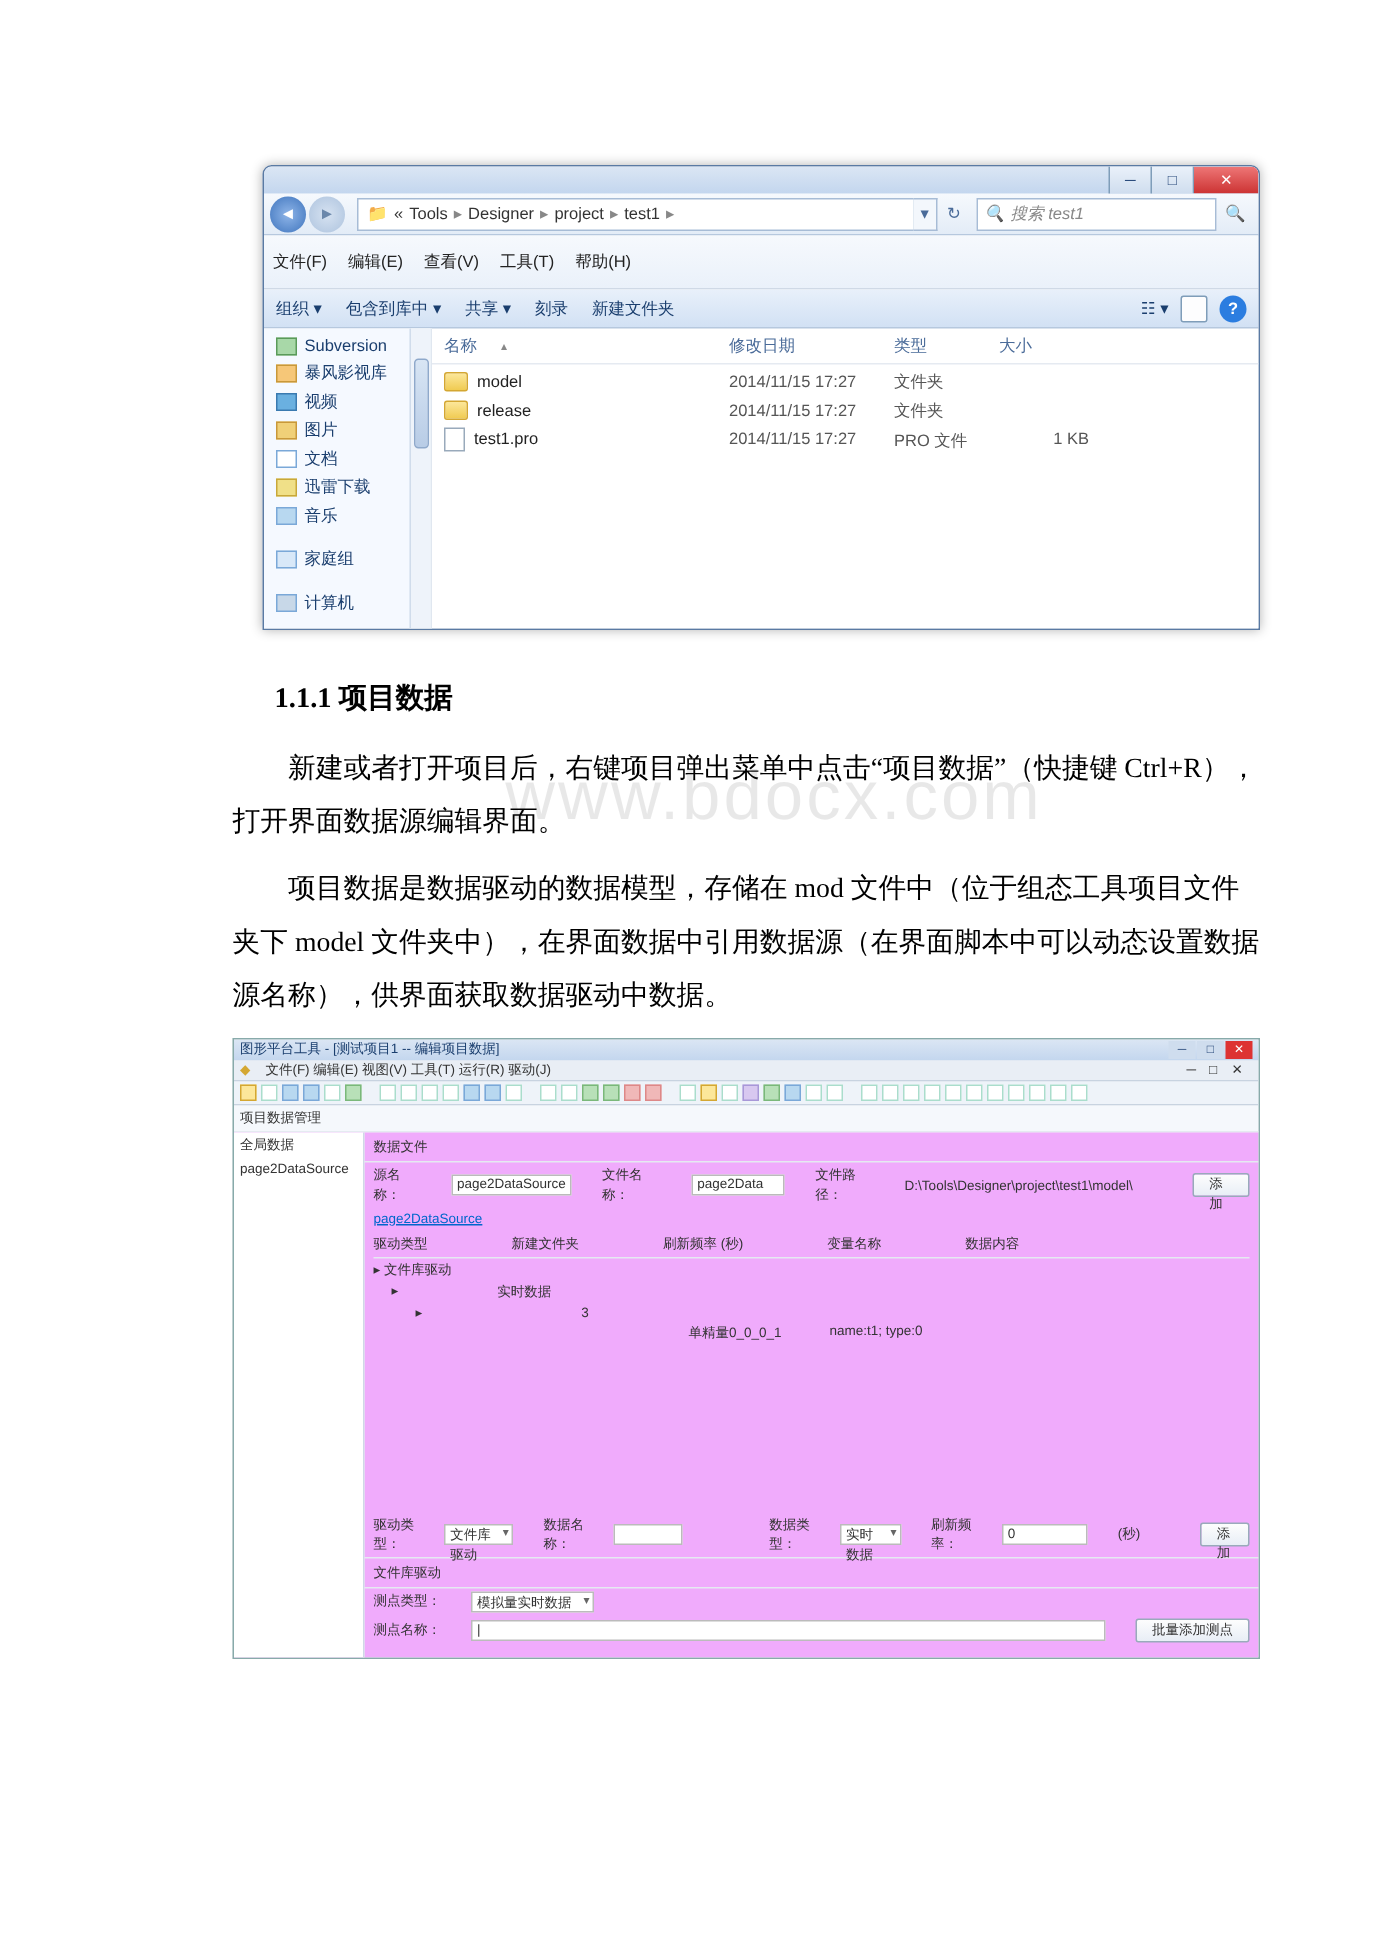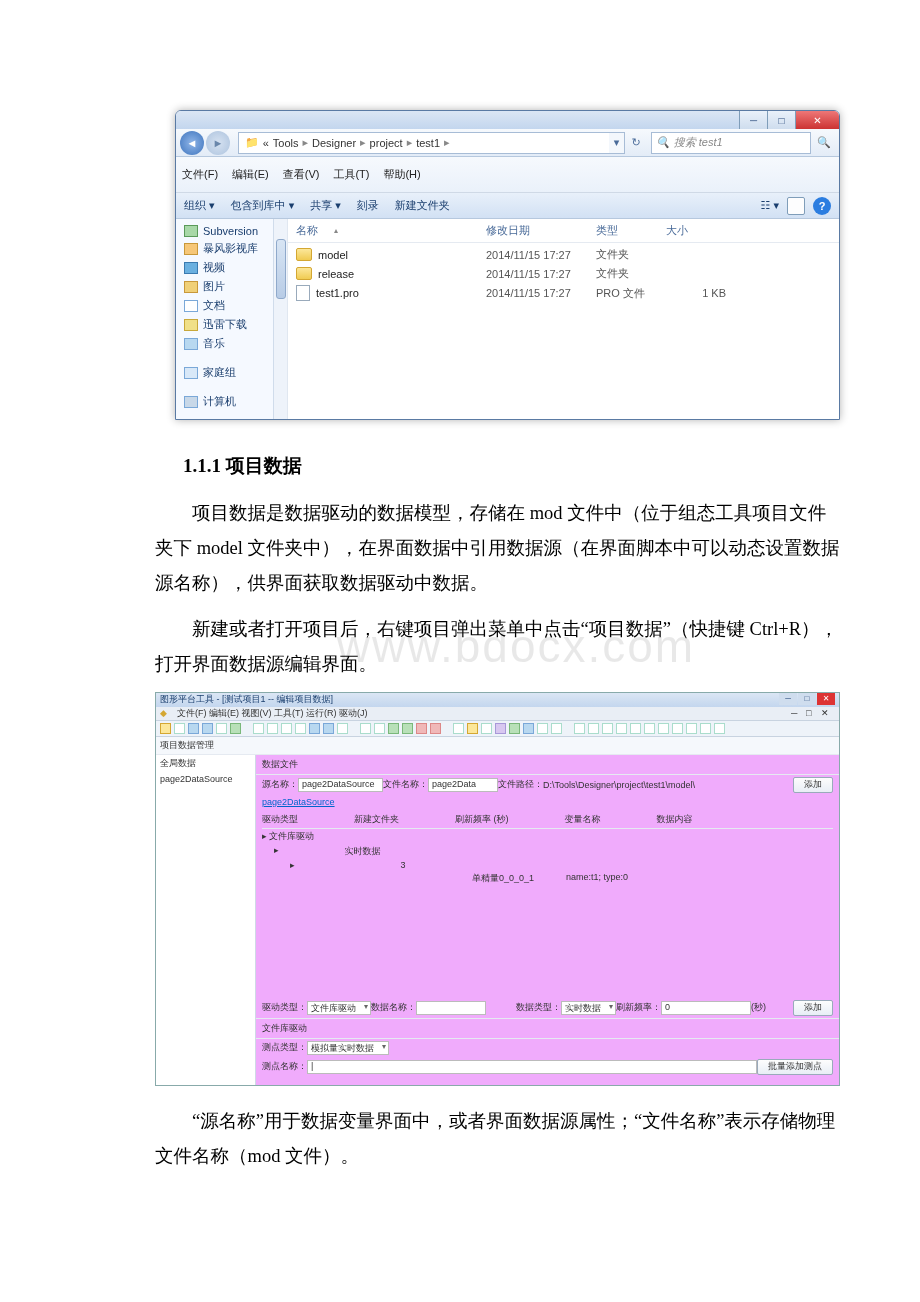--- a/index.html
+++ b/index.html
@@ -63,39 +63,39 @@
 
 
 .doc{padding:18px 80px 0 155px;font-size:18.5px;line-height:1.9;color:#000;font-family:"SimSun","Times New Roman"}
 .heading{font-family:"SimSun","Times New Roman";font-weight:bold;font-size:19px;margin:10px 0 12px 28px}
 .para{text-indent:2em;margin-bottom:10px}
 .watermark{position:relative}
 .wm{position:absolute;left:50%;top:50%;transform:translate(-50%,-50%);font-size:46px;color:rgba(0,0,0,.09);letter-spacing:2px;font-family:Arial;white-space:nowrap;pointer-events:none}
 
 
 .dwin{margin:8px 80px 0 155px;border:1px solid #8aa;font-size:9px;overflow:hidden;background:#eef1f4}
-.dtitle{height:14px;background:linear-gradient(#dbe6f4,#c3d6ee);display:flex;align-items:flex-start;padding:0 4px;color:#1a3e6e}
+.dtitle{height:14px;background:linear-gradient(#dbe6f4,#c3d6ee);display:flex;align-items:center;padding:0 4px;color:#1a3e6e}
 .dtitle .r{margin-left:auto;display:flex;gap:1px}
 .dtitle .b{width:18px;height:12px;background:#d33;color:#fff;display:flex;align-items:center;justify-content:center;font-size:8px}
 .dtitle .b.g{background:#cfddee;color:#2a4b7c}
 .dmenu{height:14px;background:#e9eef5;padding:0 4px;display:flex;gap:10px;color:#333;align-items:center;border-bottom:1px solid #c8d3e0}
 .dtool{height:16px;background:#eef3f9;padding:0 4px;display:flex;gap:3px;align-items:center;border-bottom:1px solid #c8d3e0}
 .dt{width:11px;height:11px;background:#fff;border:1px solid #adc}
 .dt.y{background:#fce79a;border-color:#d4a732}
 .dt.b2{background:#b8d8f0;border-color:#7aa8d8}
 .dt.g2{background:#b8e0b8;border-color:#7ab87a}
 .dt.r2{background:#f0b8b8;border-color:#d88}
 .dt.p{background:#d8c8f0;border-color:#a898d8}
 .dbody{display:flex;background:#f0abfc}
 .dnav{width:100px;border-right:1px solid #cfd9e6;background:#fff}
 .dnavh{padding:2px 4px;color:#333;border-bottom:1px solid #e5eaf1;background:#f5f8fc}
 .dnavli{padding:2px 4px;color:#333}
 .dmain{flex:1;padding:0}
 .dh{padding:3px 6px;color:#333;border-bottom:1px solid #e5eaf1}
-.drow{padding:2px 6px;display:flex;align-items:center;gap:0;color:#333;flex-wrap:nowrap}
+.drow{padding:2px 6px;display:flex;align-items:center;gap:20px;color:#333;flex-wrap:nowrap}
 .dinput{height:14px;border:1px solid #bbb;background:#fff;padding:0 3px}
 .dbtn{height:16px;border:1px solid #9ab;background:linear-gradient(#fdfdfd,#e8eef6);padding:0 10px;border-radius:2px}
 .dtree{padding:2px 6px}
 .dtreehead{display:flex;gap:56px;padding:2px 0;color:#333;border-bottom:1px solid #e5eaf1}
 .dtreerow{display:flex;gap:8px;padding:1px 0;color:#333}
 .ind1{padding-left:12px}.ind2{padding-left:28px}.ind3{padding-left:72px}
 .dgap{height:110px}
 .dsel{height:14px;border:1px solid #bbb;background:#fff;padding:0 14px 0 3px;position:relative}
 .dsel:after{content:"▾";position:absolute;right:2px;top:0;font-size:8px;color:#666}
 </style>
@@ -243,25 +243,25 @@
           <div class="fc3">PRO 文件</div>
           <div class="fc4">1 KB</div>
         </div>
       </div>
     </div>
   </div>
 </div>
 
 <div class="doc">
   <div class="heading">1.1.1 项目数据</div>
-  <div class="para">项目数据是数据驱动的数据模型，存储在 mod 文件中（位于组态工具项目文件夹下 model 文件夹中），在界面数据中引用数据源（在界面脚本中可以动态设置数据源名称），供界面获取数据驱动中数据。</div>
   <div class="para watermark">
     <span>新建或者打开项目后，右键项目弹出菜单中点击“项目数据”（快捷键 Ctrl+R），打开界面数据源编辑界面。</span>
     <span class="wm">www.bdocx.com</span>
   </div>
+  <div class="para">项目数据是数据驱动的数据模型，存储在 mod 文件中（位于组态工具项目文件夹下 model 文件夹中），在界面数据中引用数据源（在界面脚本中可以动态设置数据源名称），供界面获取数据驱动中数据。</div>
 </div>
 
 <div class="dwin">
   <div class="dtitle">
     <span>图形平台工具 - [测试项目1 -- 编辑项目数据]</span>
     <div class="r">
       <div class="b g">─</div>
       <div class="b g">□</div>
       <div class="b">✕</div>
     </div>
@@ -391,17 +391,14 @@
       <div class="drow">
         <span>测点名称：</span>
         <span class="dinput" style="flex:1">|</span>
         <span class="dbtn">批量添加测点</span>
       </div>
       <div style="height:8px"></div>
     </div>
   </div>
 </div>
 
-<div class="doc">
-  <div class="para">“源名称”用于数据变量界面中，或者界面数据源属性；“文件名称”表示存储物理文件名称（mod 文件）。</div>
+
 </div>
 
-</div>
-
 </body></html>

